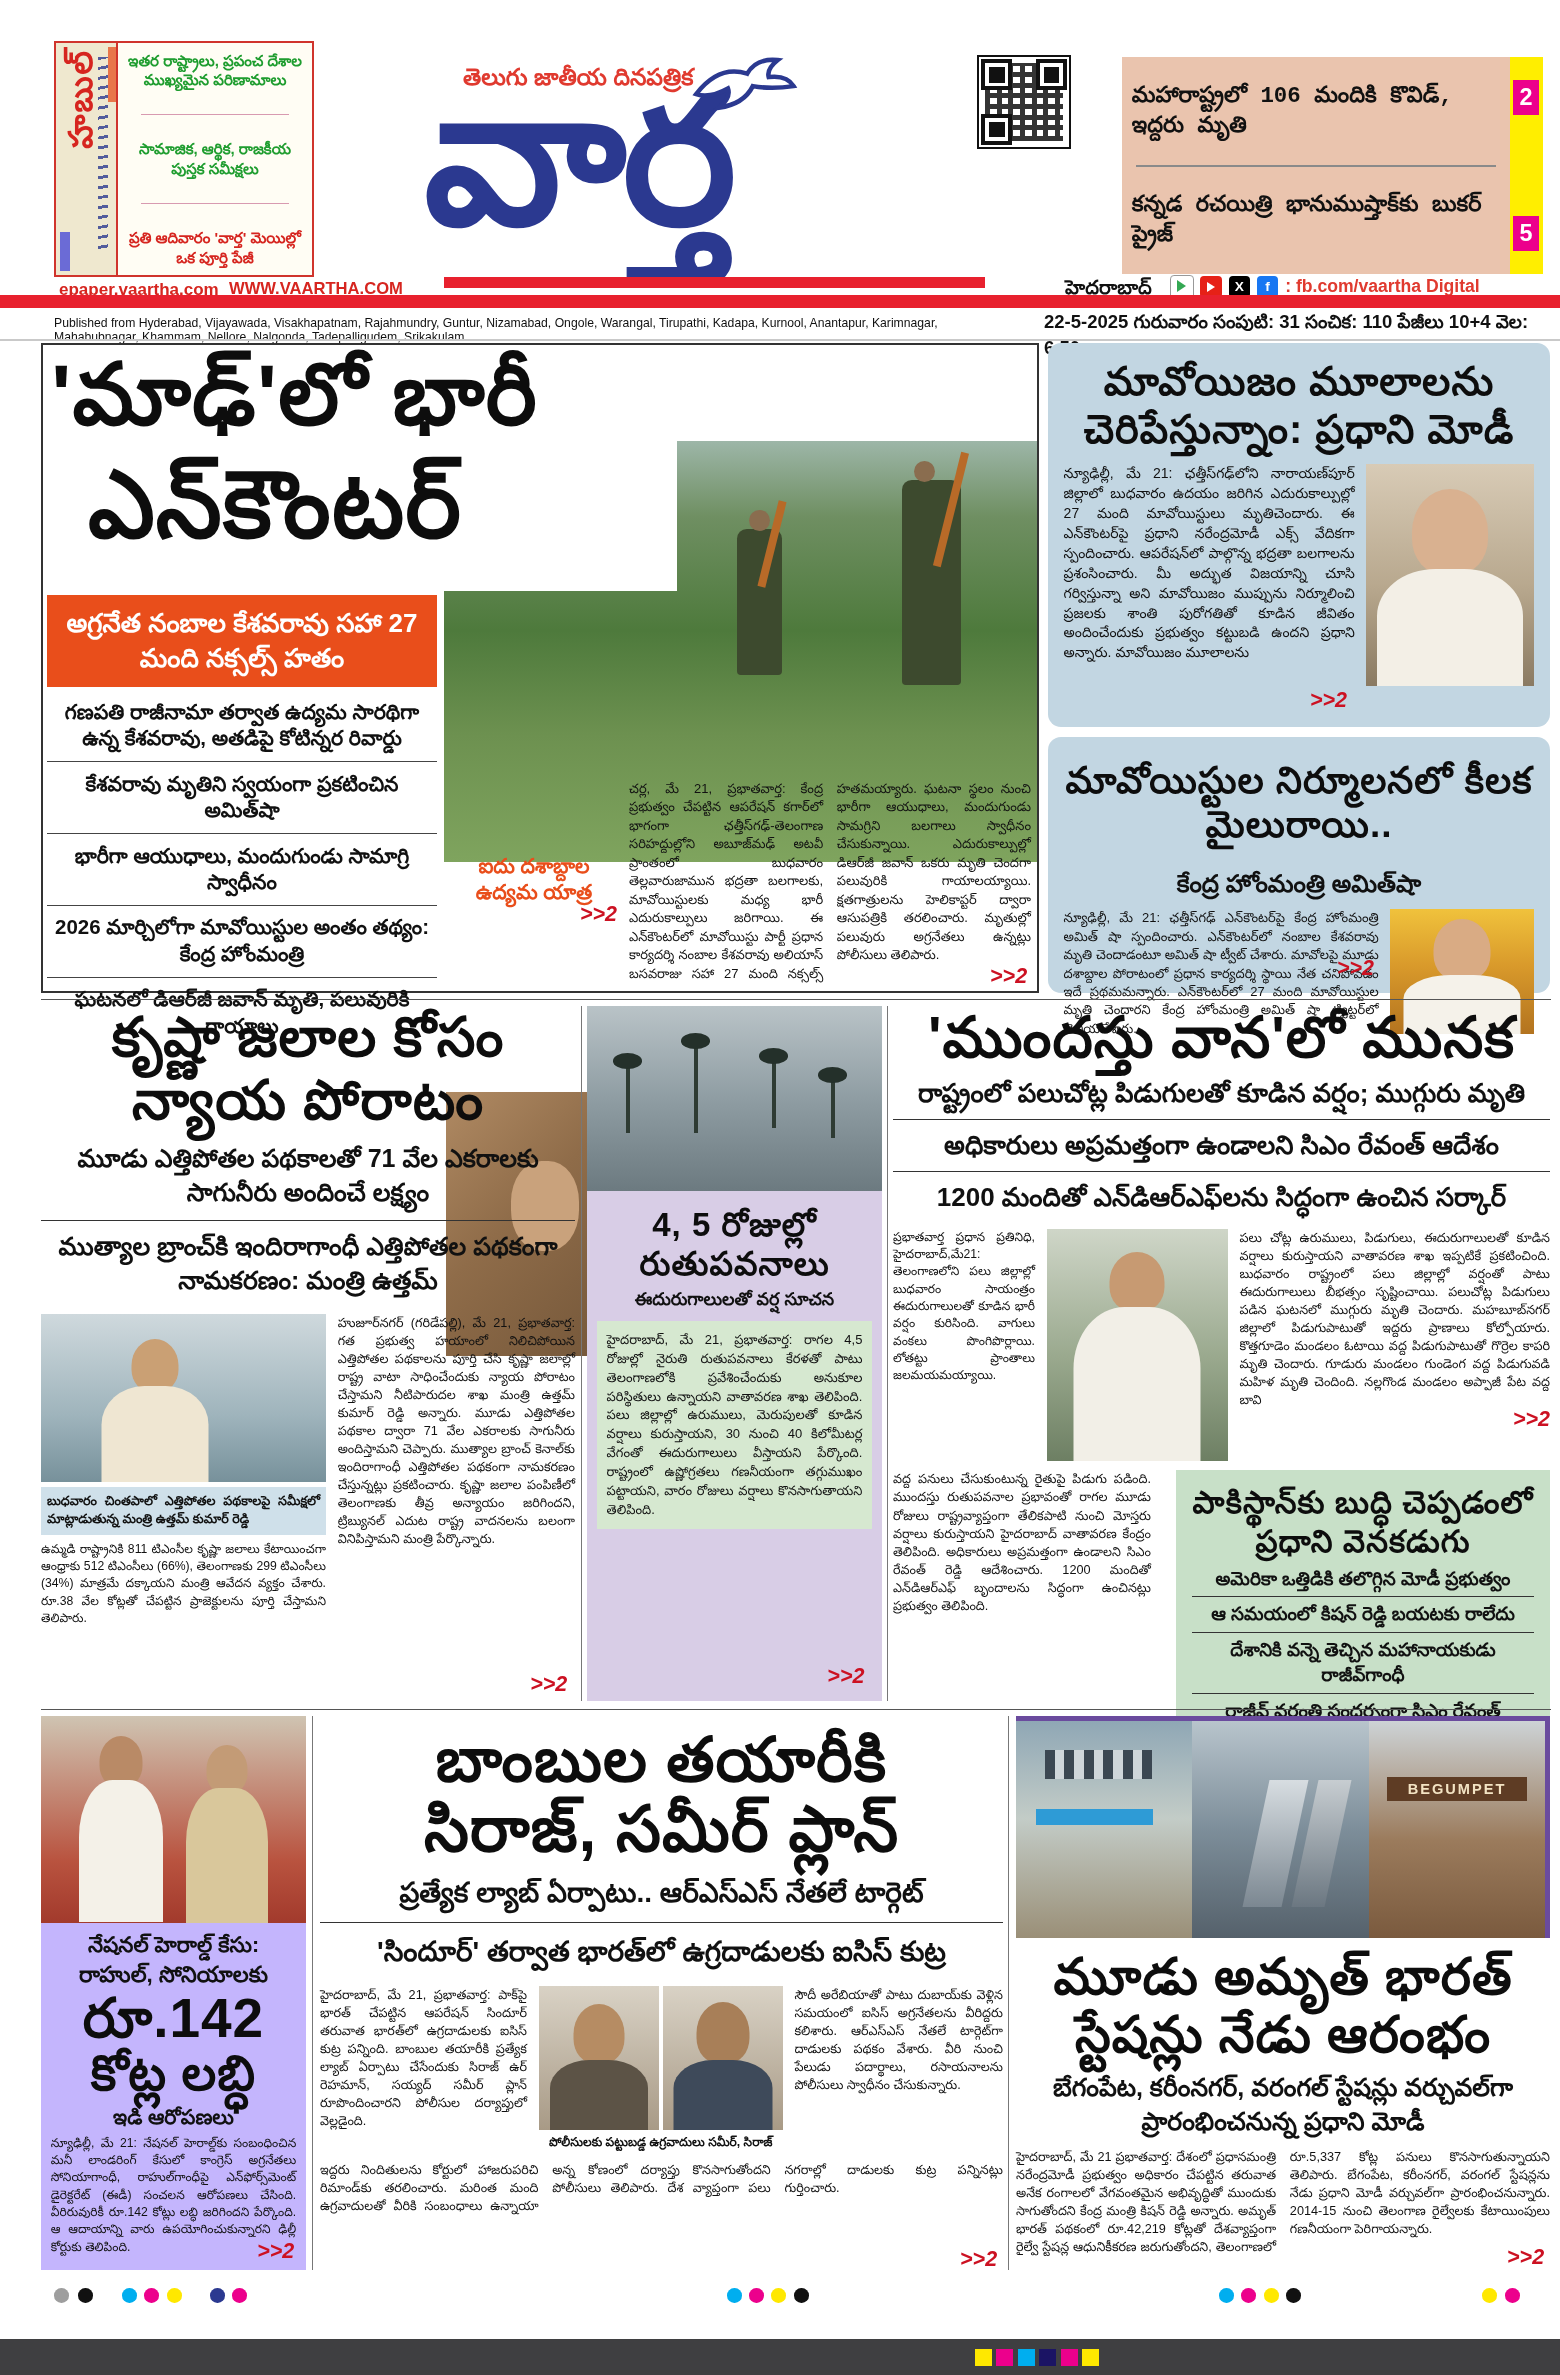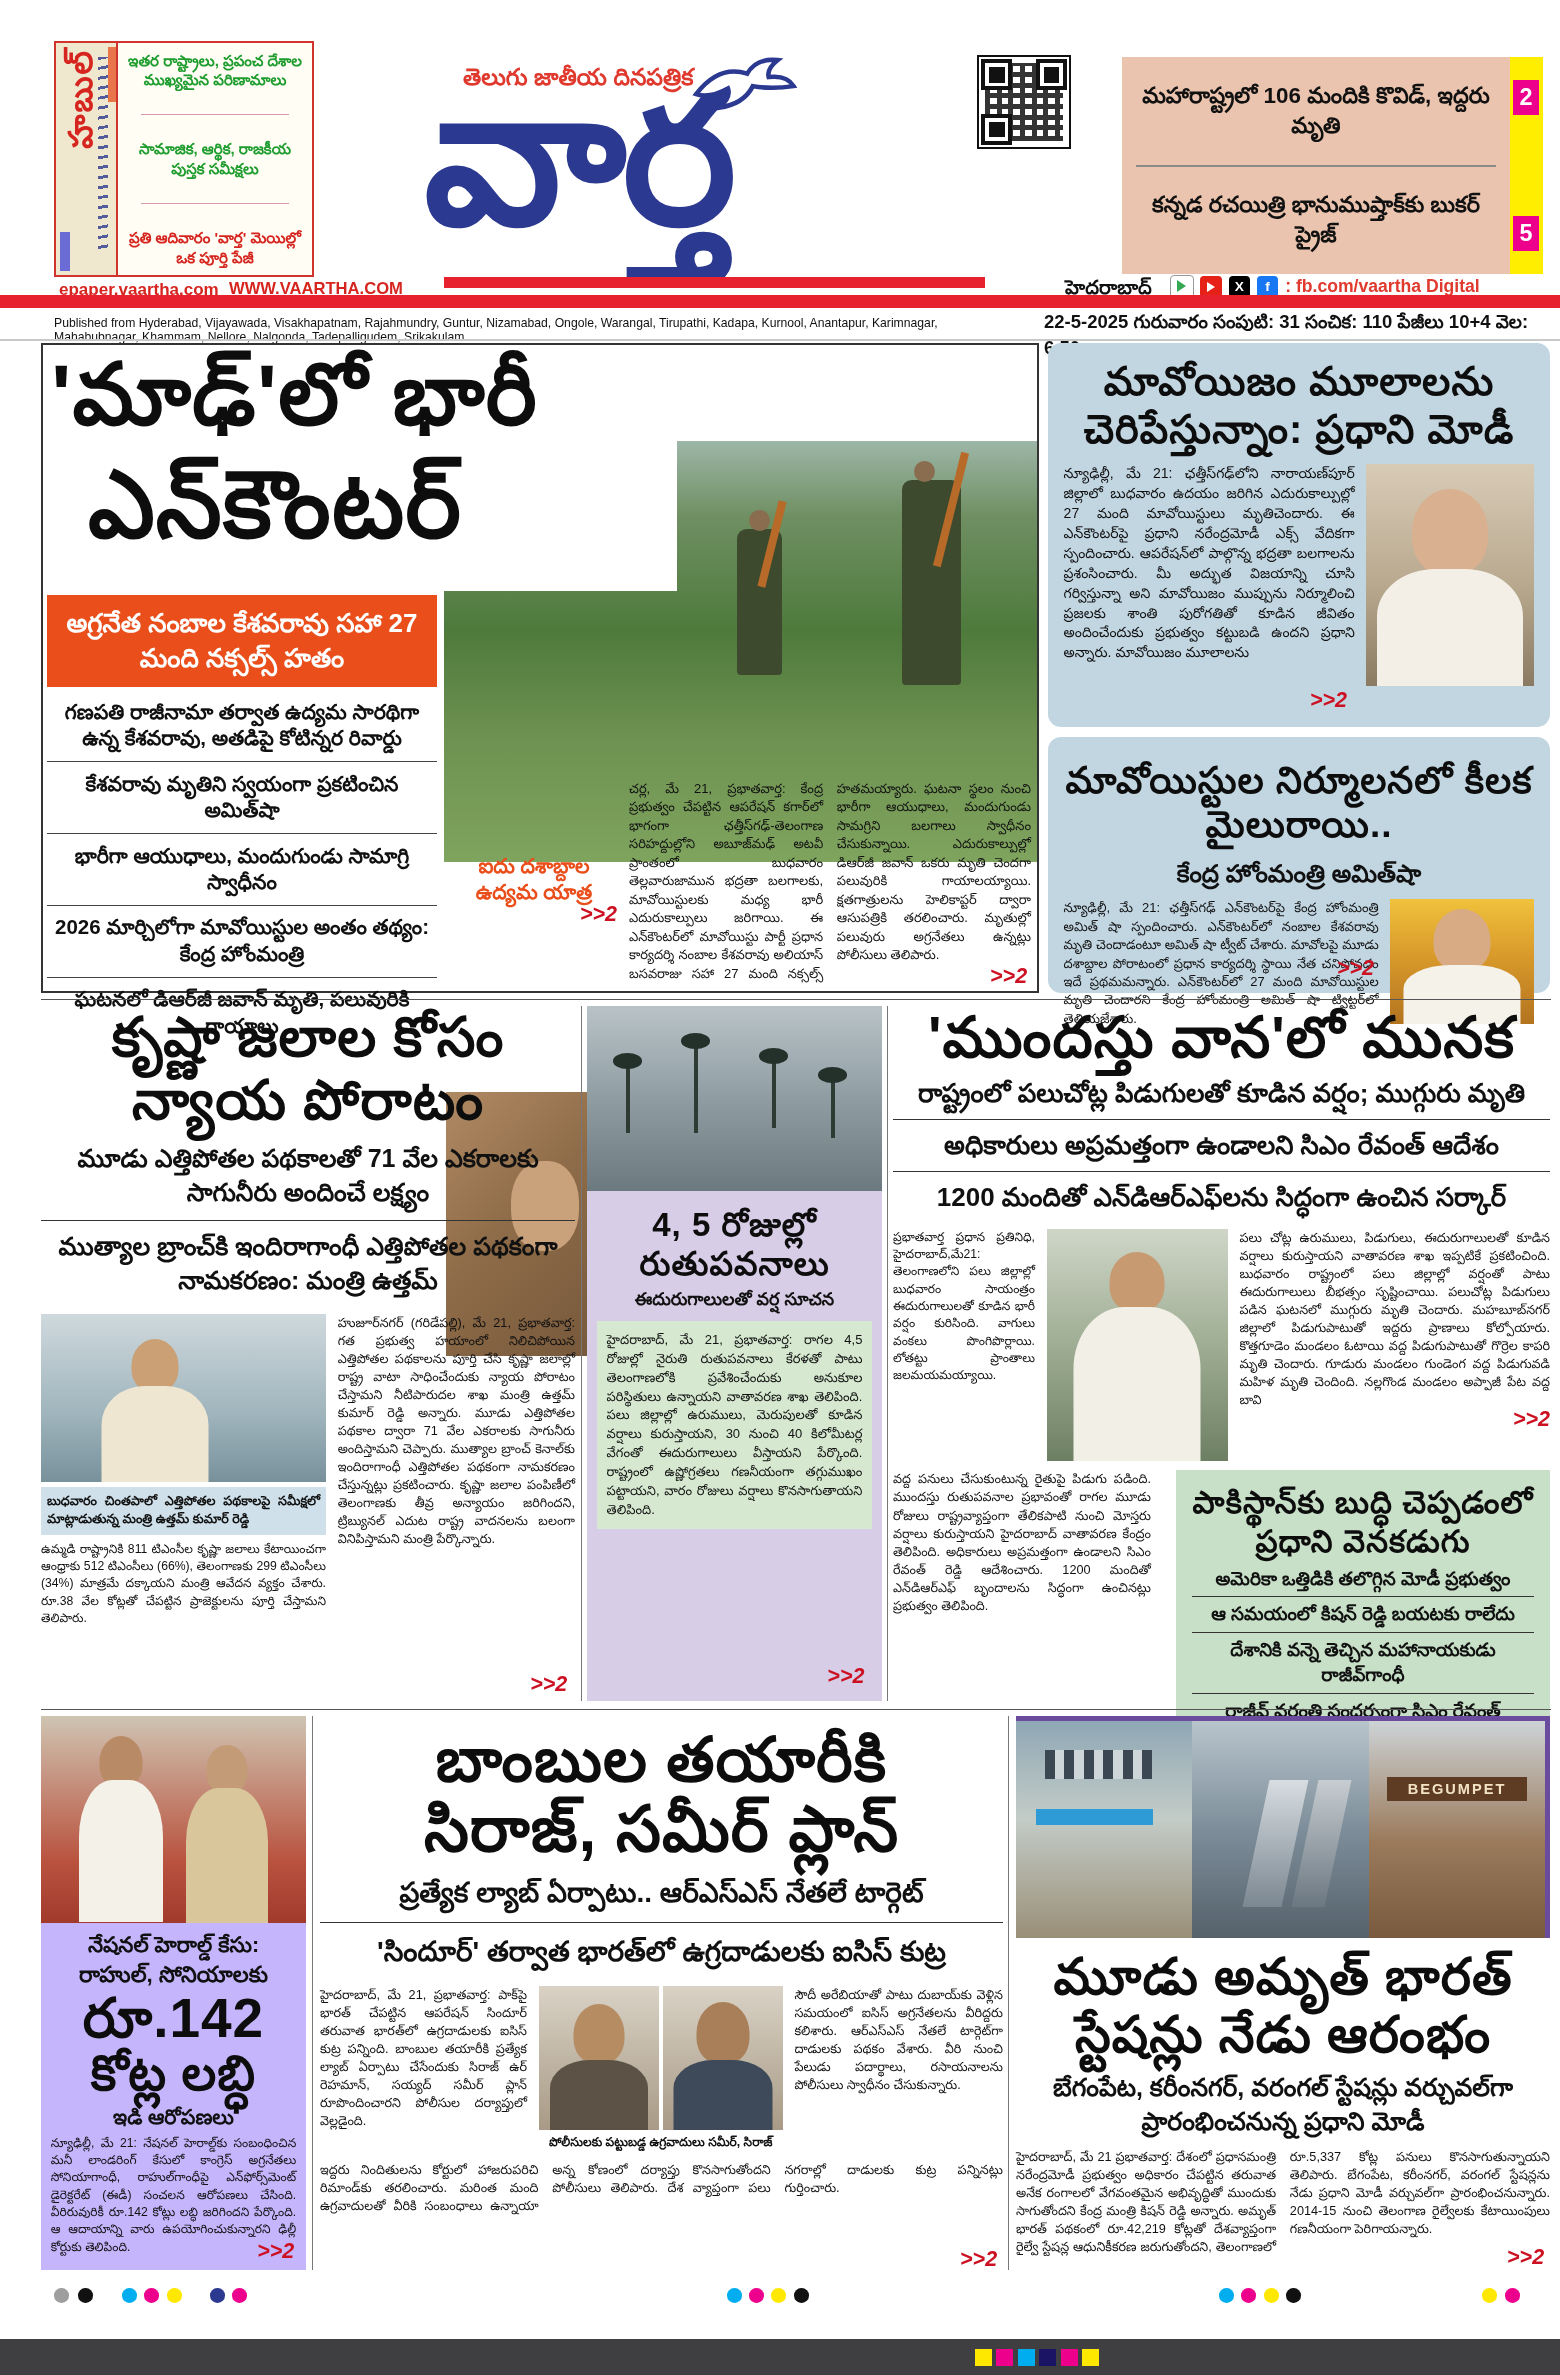--- a/index.html
+++ b/index.html
@@ -19,21 +19,21 @@
   .promo-deco-o{position:absolute;right:-2px;top:3.9px;width:9.8px;height:55px;background:#e8764a;}
   .promo-deco-b{position:absolute;left:3.9px;bottom:3.9px;width:9.8px;height:39px;background:#6b6bd6;}
   .promo-main{flex:1;padding:7.8px 5.9px;display:flex;flex-direction:column;justify-content:space-between;}
   .promo-line{font-weight:bold;font-size:15px;line-height:1.3;text-align:center;}
   .promo-div{height:1px;background:#d89ab0;margin:3.9px 17.6px;}
   .green-t{color:#1f9d2f;}
   .logo-text{color:#2b3990;font-weight:900;font-size:193px;line-height:1;letter-spacing:-3.9px;}
   .redbar{background:#e8212e;}
   .newsbox{background:#eac4ae;display:flex;}
   .newsbox-cells{flex:1;display:flex;flex-direction:column;}
-  .newsbox-cell{flex:1;display:flex;align-items:center;justify-content:center;font-weight:bold;font-size:22.4px;line-height:1.35;text-align:center;padding:3.9px 9.8px;}
+  .newsbox-cell{flex:1;display:flex;align-items:center;justify-content:center;font-weight:bold;font-size:22.4px;line-height:1.35;padding:3.9px 9.8px;font-family:Liberation Mono, monospace;}
   .newsbox-divider{border-top:2.9px double #8a8a8a;margin:0 13.7px;}
   .yellow-strip{width:33px;background:#ffee00;position:relative;}
   .pgbadge{position:absolute;left:2.9px;width:26px;height:35px;background:#ec008c;color:#fff;font-weight:900;font-size:23.4px;display:flex;align-items:center;justify-content:center;}
   .soc-row{display:flex;align-items:center;gap:6.8px;}
   .soc{width:21.5px;height:21.5px;border-radius:3.9px;display:flex;align-items:center;justify-content:center;color:#fff;font-weight:900;font-size:13.7px;}
   .soc-gp{background:#fff;border:1px solid #999;position:relative;}
   .soc-gp::after{content:"";position:absolute;left:5.9px;top:3.9px;border-left:9.8px solid #34a853;border-top:6.8px solid transparent;border-bottom:6.8px solid transparent;}
   .soc-yt{background:#e62117;}
   .soc-yt::after{content:"";border-left:8.8px solid #fff;border-top:5.9px solid transparent;border-bottom:5.9px solid transparent;}
   .soc-x{background:#000;}.soc-x::after{content:"X";}
@@ -193,21 +193,21 @@
       <div class="photo ph-portrait-modi" style="width:168px;height:222px;flex:0 0 auto;">
         <div class="ph-head" style="top:25px;width:76px;height:86px;background:#d9b190;"></div>
         <div class="ph-torso" style="top:105px;width:146px;height:117px;"></div>
       </div>
     </div>
     <span class="jump" style="position:absolute;right:203px;bottom:15.6px;">&gt;&gt;2</span>
   </div>
 
   <div class="abs bluebox" style="left:1048px;top:737px;width:502px;height:256px;">
     <div class="headline-xl c" style="font-size:37px;line-height:1.2;margin-top:8px;">మావోయిస్టుల నిర్మూలనలో కీలక మైలురాయి..</div>
-    <div class="sub-head" style="font-size:24.4px;margin-top:11px;">కేంద్ర హోంమంత్రి అమిత్‌షా</div>
+    <div class="sub-head" style="font-size:24.4px;margin-top:21px;">కేంద్ర హోంమంత్రి అమిత్‌షా</div>
     <div style="display:flex;gap:11.7px;margin-top:7.8px;">
       <div class="body-txt" style="flex:1;font-size:13px;">న్యూఢిల్లీ, మే 21: ఛత్తీస్‌గఢ్ ఎన్‌కౌంటర్‌పై కేంద్ర హోంమంత్రి అమిత్ షా స్పందించారు. ఎన్‌కౌంటర్‌లో నంబాల కేశవరావు మృతి చెందాడంటూ అమిత్ షా ట్వీట్ చేశారు. మావోలపై మూడు దశాబ్దాల పోరాటంలో ప్రధాన కార్యదర్శి స్థాయి నేత చనిపోవడం ఇదే ప్రథమమన్నారు. ఎన్‌కౌంటర్‌లో 27 మంది మావోయిస్టుల మృతి చెందారని కేంద్ర హోంమంత్రి అమిత్ షా ట్విట్టర్‌లో తెలియజేశారు.</div>
       <div class="photo ph-portrait-shah" style="width:144px;height:125px;flex:0 0 auto;">
         <div class="ph-head" style="top:9.8px;width:57px;height:62px;background:#d9ab84;"></div>
         <div class="ph-torso" style="top:66px;width:117px;height:59px;background:#f5f2ea;"></div>
       </div>
     </div>
     <span class="jump" style="position:absolute;right:176px;bottom:13.7px;">&gt;&gt;2</span>
   </div>
 

